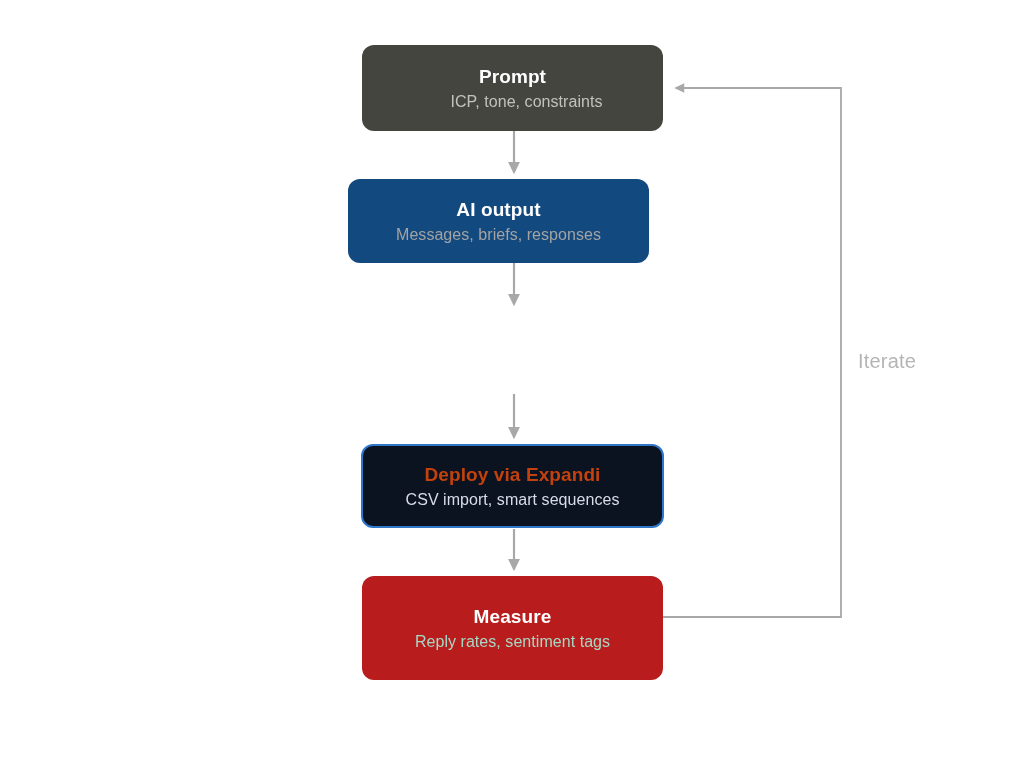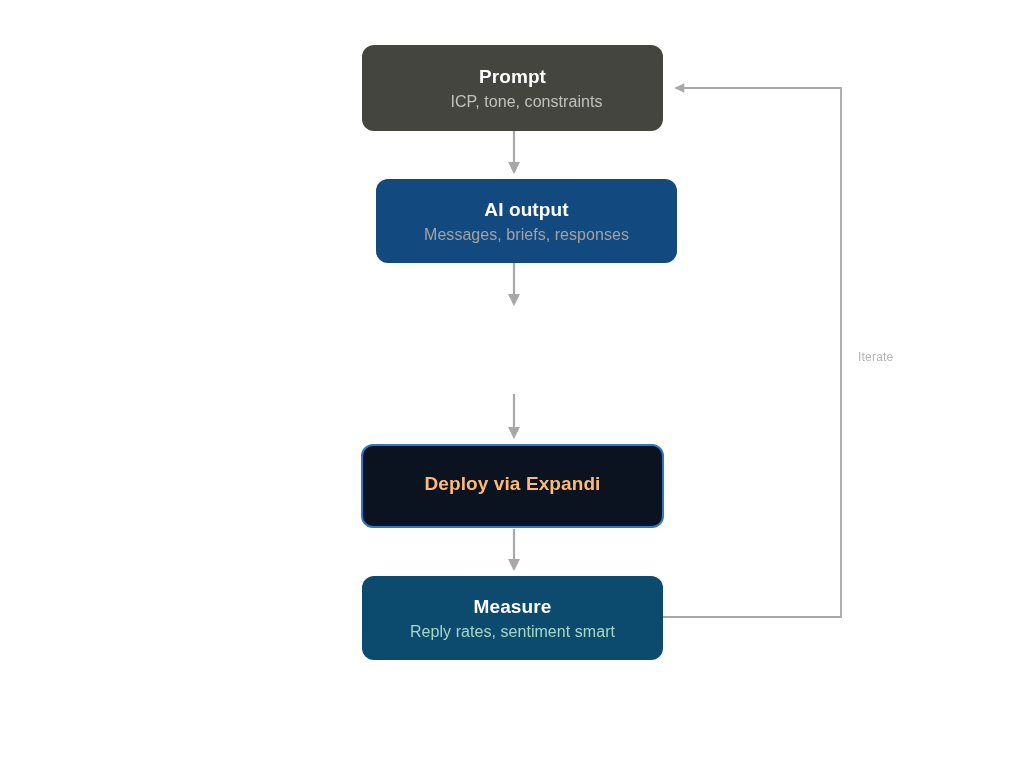--- a/index.html
+++ b/index.html
@@ -44,62 +44,62 @@
 
   
   #node-prompt {
     left: 362px; top: 45px; width: 301px; height: 86px;
     background: #454540;
   }
   #node-prompt .title { color: #ffffff; }
   #node-prompt .subtitle { color: #c2c2bd; margin-left: 28px; }
 
   #node-ai-output {
-    left: 376px; top: 179px; width: 301px; height: 84px;
+    left: 348px; top: 179px; width: 301px; height: 84px;
     background: #12497f;
   }
   #node-ai-output .title { color: #ffffff; }
   #node-ai-output .subtitle { color: #a3a3a3; }
 
   #node-refine {
     left: 362px; top: 311px; width: 301px; height: 83px;
     background: #454540;
   }
   #node-refine .title { color: #ffffff; }
   #node-refine .subtitle { color: #c2c2bd; }
 
   #node-deploy {
     left: 361px; top: 444px; width: 303px; height: 84px;
     background: #0b1220;
     border: 2px solid #3076c9;
   }
-  #node-deploy .title { color: #fdba74; }
+  #node-deploy .title { color: #c2410c; }
   #node-deploy .subtitle { color: #d7dde6; }
 
   #node-measure {
-    left: 362px; top: 576px; width: 301px; height: 84px;
-    background: #0c4a6e;
+    left: 362px; top: 576px; width: 301px; height: 104px;
+    background: #b91c1c;
   }
   #node-measure .title { color: #ffffff; }
   #node-measure .subtitle { color: #a6d9c5; }
 
   
   #connectors {
     position: absolute;
     left: 0; top: 0;
     width: 1024px;
     height: 784px;
     pointer-events: none;
   }
 
   #iterate-label {
     position: absolute;
     left: 858px;
     top: 350px;
-    font-size: 12px;
+    font-size: 20px;
     color: #b5b5b5;
     letter-spacing: 0.2px;
     white-space: nowrap;
   }
 </style>
 </head>
 <body>
 
 <div id="canvas">
 
@@ -137,22 +137,23 @@
   </div>
 
   <div class="node" id="node-ai-output">
     <div class="title">AI output</div>
     <div class="subtitle">Messages, briefs, responses</div>
   </div>
 
 
   <div class="node" id="node-deploy">
     <div class="title">Deploy via Expandi</div>
+    <div class="subtitle">CSV import, smart sequences</div>
   </div>
 
   <div class="node" id="node-measure">
     <div class="title">Measure</div>
-    <div class="subtitle">Reply rates, sentiment smart</div>
+    <div class="subtitle">Reply rates, sentiment tags</div>
   </div>
 
   <div id="iterate-label">Iterate</div>
 
 </div>
 
 </body></html>

